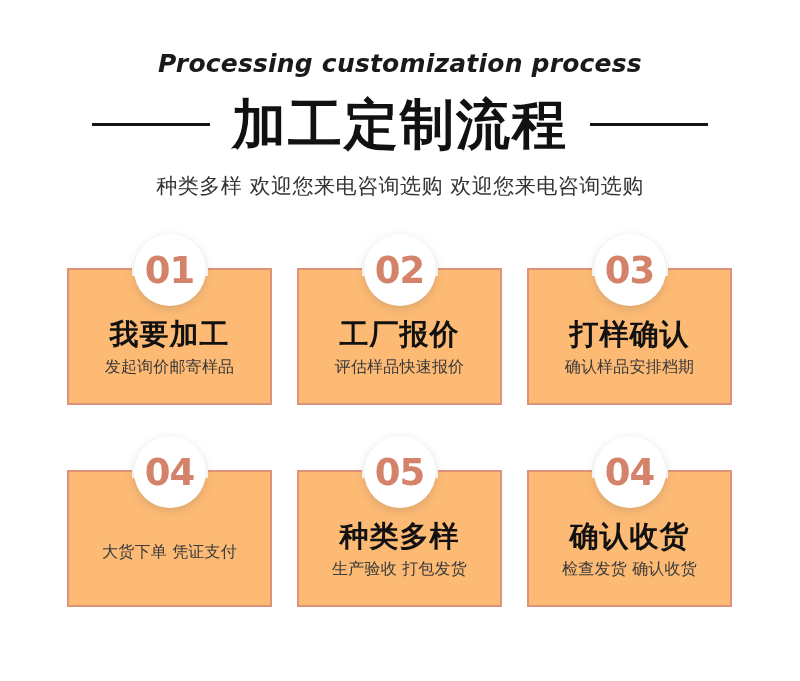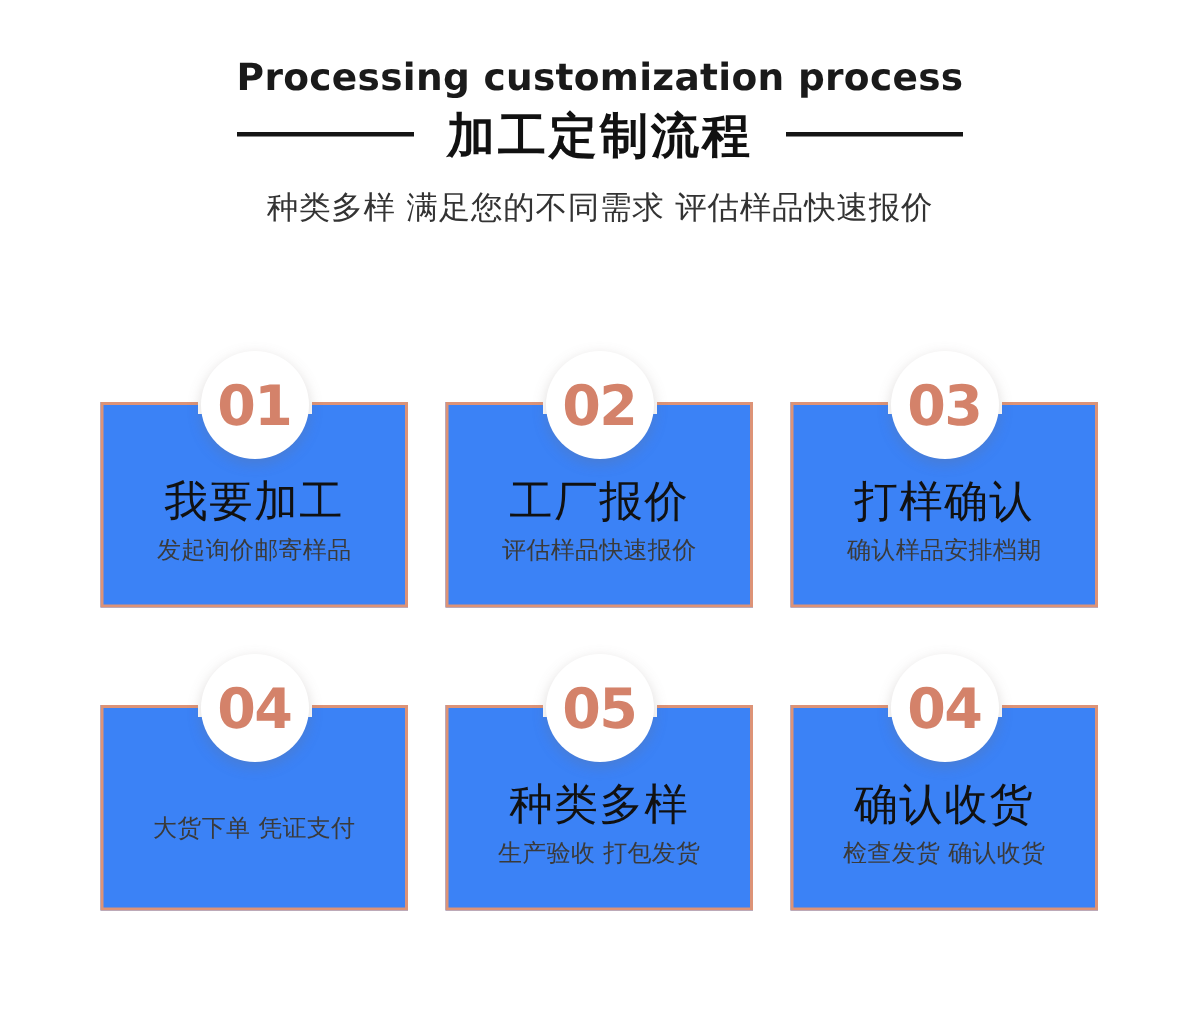--- a/index.html
+++ b/index.html
@@ -22,41 +22,42 @@
     box-sizing: border-box;
     text-align: center;
   }
 
   .eyebrow {
     font-size: 25px;
     font-weight: 700;
     color: #1a1a1a;
     letter-spacing: 0.2px;
     line-height: 1.1;
-    margin: 4px;
-    font-family: "DejaVu Sans", "Liberation Sans", sans-serif;
+    margin: 16px;
+    font-family: "DejaVu Sans", "Liberation Sans", sans-serif;
+    font-style: italic;
   }
 
   .title-row {
     display: flex;
     align-items: center;
     justify-content: center;
     margin-top: 6px;
     gap: 22px;
   }
 
   .title-rule {
     width: 118px;
     height: 3px;
     background: #151515;
     flex: 0 0 auto;
   }
 
   .main-title {
-    font-size: 32px;
+    font-size: 54px;
     font-weight: 700;
     color: #111111;
     letter-spacing: 2px;
     line-height: 1.15;
     white-space: nowrap;
     font-family: "DejaVu Sans", "Liberation Sans", sans-serif;
   }
 
   .subtitle {
     margin-top: 16px;
@@ -76,21 +77,21 @@
     grid-template-columns: repeat(3, 205px);
     grid-template-rows: 137px 137px;
     column-gap: 25px;
     row-gap: 65px;
   }
 
   .card {
     position: relative;
     border: 2px solid #dd9377;
     box-sizing: border-box;
-    background: #3b82f6;
+    background: #fdba74;
     display: flex;
     flex-direction: column;
     align-items: center;
     justify-content: center;
     padding-top: 22px;
     box-sizing: border-box;
   }
 
   
   .card-notch {
@@ -122,21 +123,21 @@
     font-size: 37px;
     font-weight: 700;
     color: #d4826a;
     letter-spacing: -1px;
     line-height: 1;
     font-family: "DejaVu Sans", "Liberation Sans", sans-serif;
   }
 
   .card-title {
     font-size: 29px;
-    font-weight: 400;
+    font-weight: 700;
     color: #111111;
     letter-spacing: 1px;
     line-height: 1.2;
     white-space: nowrap;
     font-family: "DejaVu Sans", "Liberation Sans", sans-serif;
   }
 
   .card-desc {
     margin-top: 6px;
     font-size: 16px;
@@ -150,21 +151,21 @@
 </head>
 <body>
 
 <div class="header">
   <div class="eyebrow">Processing customization process</div>
   <div class="title-row">
     <span class="title-rule"></span>
     <span class="main-title">加工定制流程</span>
     <span class="title-rule"></span>
   </div>
-  <div class="subtitle">种类多样 满足您的不同需求 评估样品快速报价</div>
+  <div class="subtitle">种类多样 欢迎您来电咨询选购 欢迎您来电咨询选购</div>
 </div>
 
 <div class="grid">
 
   <div class="card">
     <span class="card-notch"></span>
     <span class="badge">
       <span class="badge-num">01</span>
     </span>
     <div class="card-title">我要加工</div>

